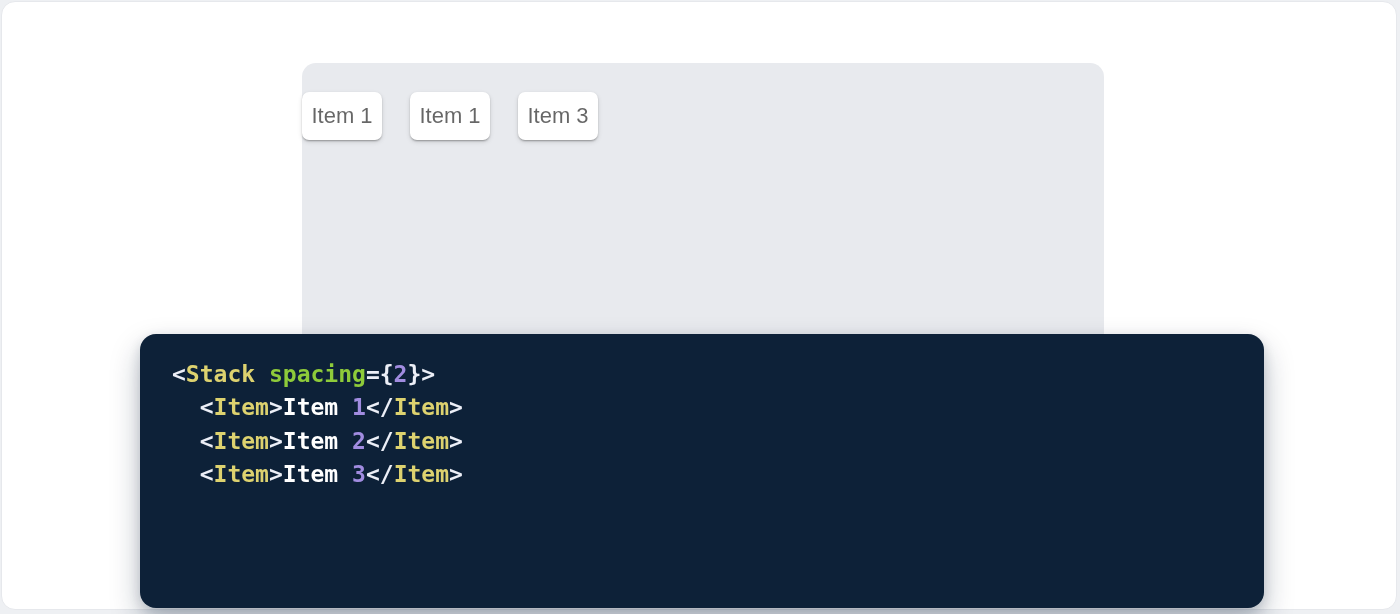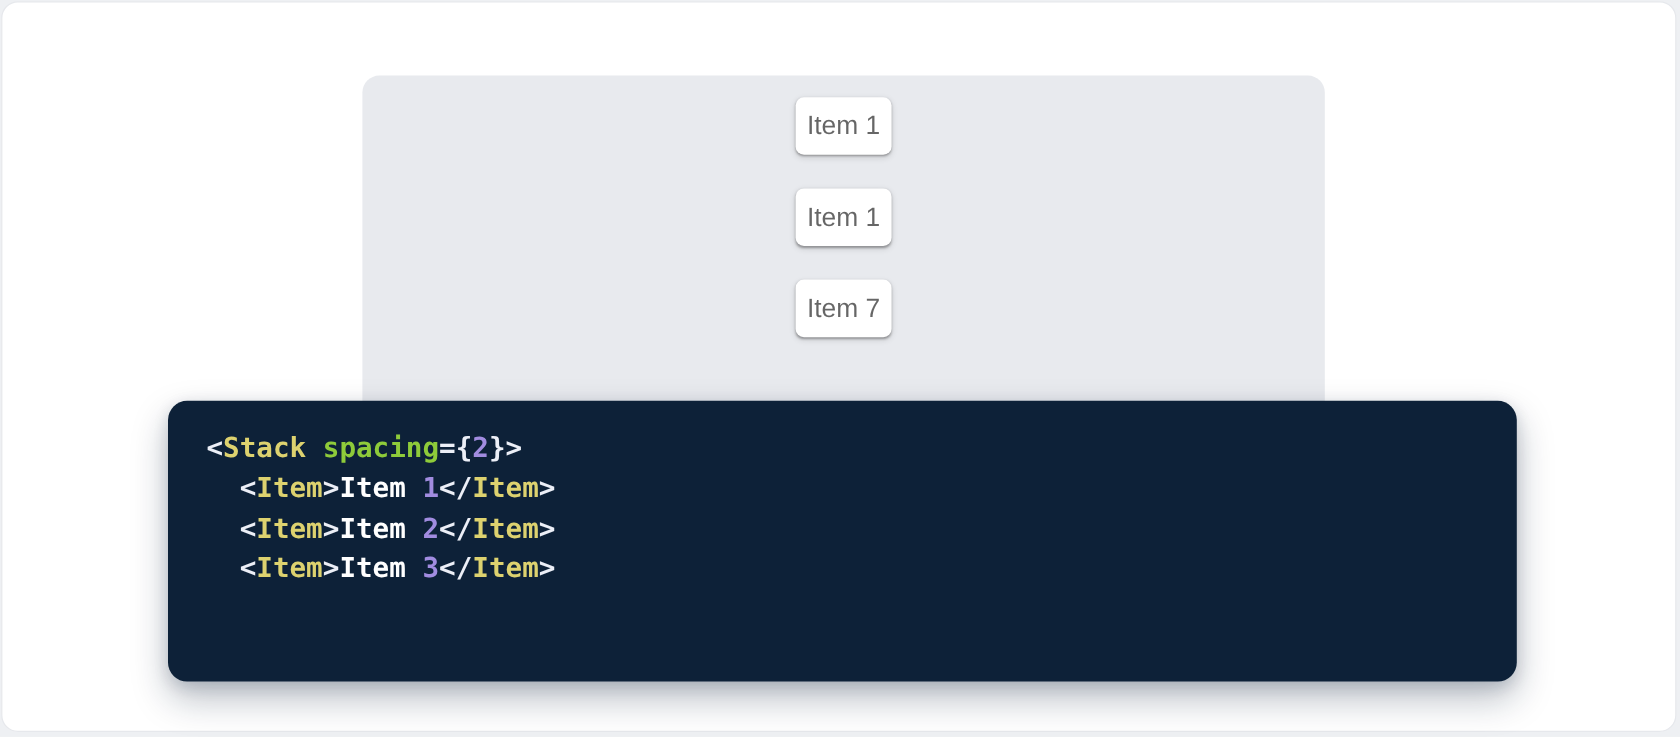--- a/index.html
+++ b/index.html
@@ -23,23 +23,21 @@
     box-sizing: border-box;
   }
   .demo-panel {
     position: absolute;
     left: 300px;
     top: 61px;
     width: 802px;
     height: 286px;
     border-radius: 14px;
     display: flex;
-    flex-direction: column;
-    align-items: center;
-    padding-top: 18px;
+    padding-top: 29px;
     gap: 28px;
     box-sizing: border-box;
   }
   .stack-item {
     width: 80px;
     height: 48px;
     background: #ffffff;
     border-radius: 7px;
     display: flex;
     align-items: center;
@@ -49,21 +47,21 @@
     box-shadow: 0 2px 2px -1px rgba(0,0,0,0.2),
                 0 1px 2px 0 rgba(0,0,0,0.14),
                 0 2px 5px 0 rgba(0,0,0,0.12);
     flex: 0 0 auto;
   }
   .code-block {
     position: absolute;
     left: 138px;
     top: 332px;
     width: 1124px;
-    height: 234px;
+    height: 274px;
     border-radius: 16px;
     padding: 24px 32px;
     box-sizing: border-box;
     box-shadow: 0 14px 30px rgba(10, 30, 55, 0.28),
                 0 4px 12px rgba(10, 30, 55, 0.14);
   }
   .code-line {
     font-family: "DejaVu Sans Mono", monospace;
     font-size: 23px;
     line-height: 33.4px;
@@ -82,21 +80,21 @@
 <div class="surface" style="background: rgb(255, 255, 255);">
 
   <div class="demo-panel" style="background: rgb(232, 234, 238);">
     <div class="stack-item">
       <span>Item 1</span>
     </div>
     <div class="stack-item">
       <span>Item 1</span>
     </div>
     <div class="stack-item">
-      <span>Item 7</span>
+      <span>Item 3</span>
     </div>
   </div>
 
   <div class="code-block" style="background: rgb(13, 33, 56);">
     <div>
         <div class="code-line"><span class="tok-punct">&lt;</span><span class="tok-tag">Stack</span><span class="tok-plain"> </span><span class="tok-attr">spacing</span><span class="tok-punct">={</span><span class="tok-num">2</span><span class="tok-punct">}&gt;</span></div>
         <div class="code-line"><span class="tok-plain">  </span><span class="tok-punct">&lt;</span><span class="tok-tag">Item</span><span class="tok-punct">&gt;</span><span class="tok-plain">Item </span><span class="tok-num">1</span><span class="tok-punct">&lt;/</span><span class="tok-tag">Item</span><span class="tok-punct">&gt;</span></div>
         <div class="code-line"><span class="tok-plain">  </span><span class="tok-punct">&lt;</span><span class="tok-tag">Item</span><span class="tok-punct">&gt;</span><span class="tok-plain">Item </span><span class="tok-num">2</span><span class="tok-punct">&lt;/</span><span class="tok-tag">Item</span><span class="tok-punct">&gt;</span></div>
         <div class="code-line"><span class="tok-plain">  </span><span class="tok-punct">&lt;</span><span class="tok-tag">Item</span><span class="tok-punct">&gt;</span><span class="tok-plain">Item </span><span class="tok-num">3</span><span class="tok-punct">&lt;/</span><span class="tok-tag">Item</span><span class="tok-punct">&gt;</span></div>
       </div>

